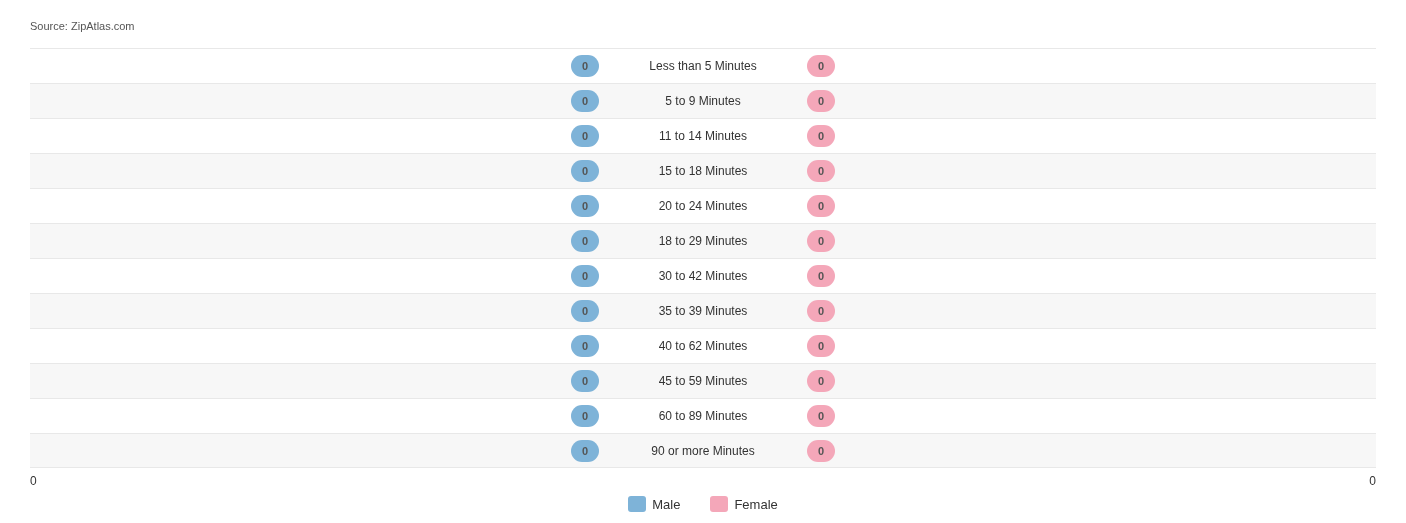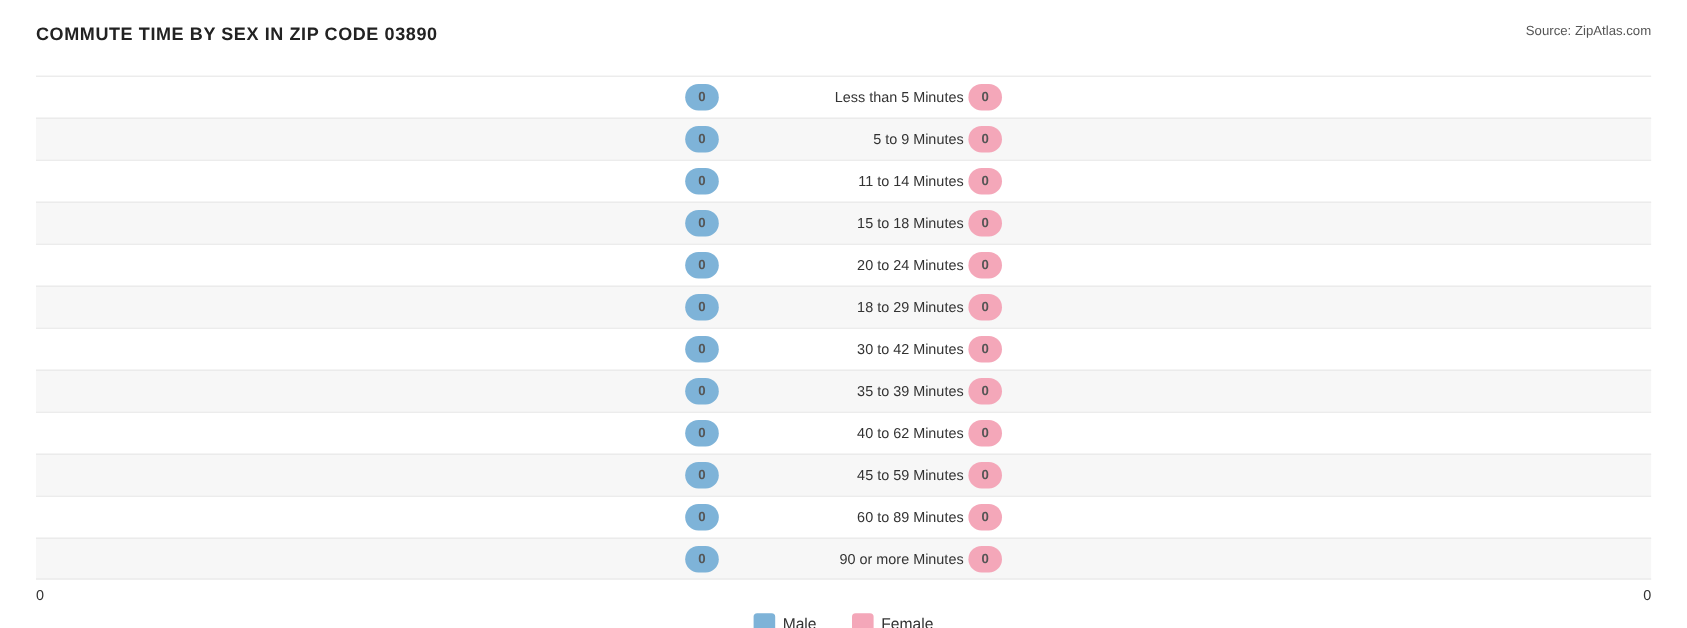--- a/index.html
+++ b/index.html
@@ -49,21 +49,21 @@
     }
     .right-bar-area {
       display: flex;
       align-items: center;
       justify-content: flex-start;
       width: 45%;
       padding-left: 4px;
     }
     .label-area {
       width: 200px;
-      text-align: right;
+      text-align: center;
       font-size: 12px;
       color: #333;
       white-space: nowrap;
       flex-shrink: 0;
     }
     
     .bar-pill-left {
       height: 22px;
       background: #7eb3d8;
       border-radius: 11px;
@@ -121,21 +121,20 @@
       display: flex;
       justify-content: space-between;
       align-items: flex-start;
       margin-bottom: 8px;
     }
   </style>
 </head>
 <body>
 
 <div class="header-row">
-  <div class="chart-title">COMMUTE TIME BY SEX IN ZIP CODE 03890</div>
   <div class="source-label">Source: ZipAtlas.com</div>
 </div>
 
 <div class="chart-container" id="chart">
     <div class="bar-row">
       <div class="left-bar-area">
         <div class="bar-pill-left">0</div>
       </div>
       <div class="label-area">Less than 5 Minutes</div>
       <div class="right-bar-area">

